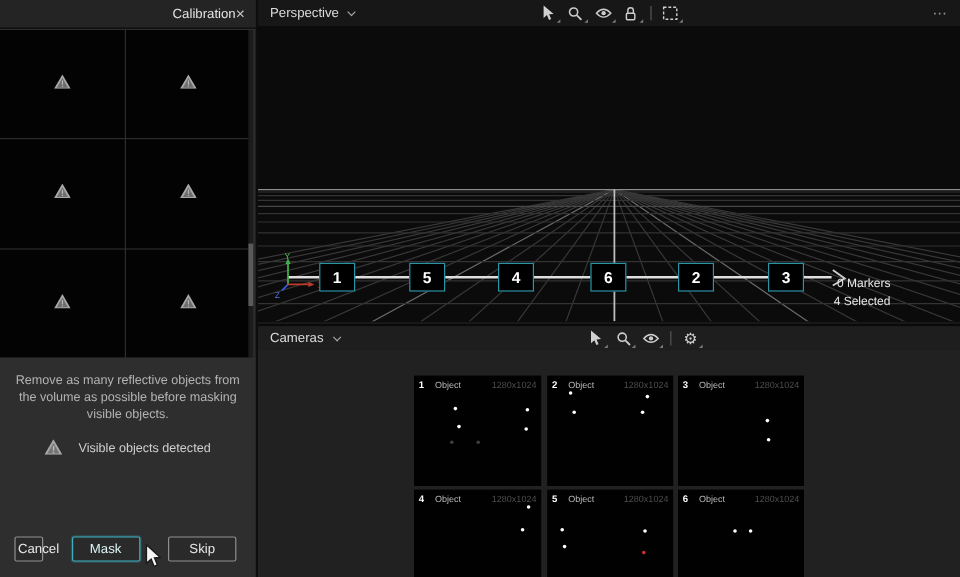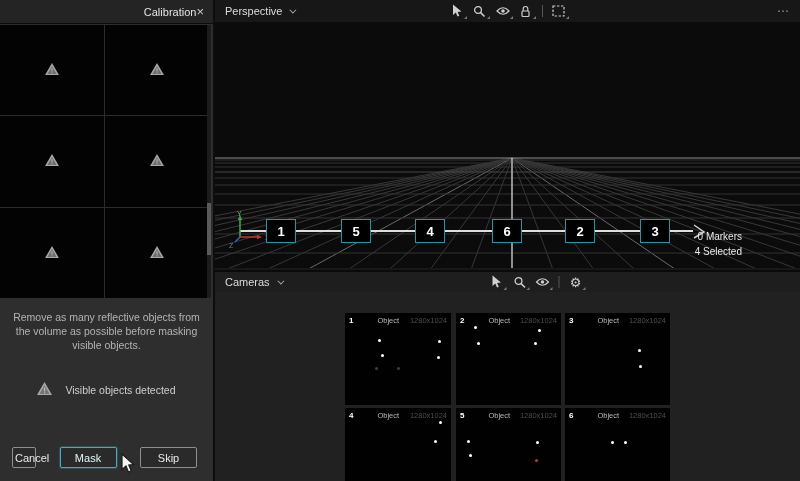--- a/index.html
+++ b/index.html
@@ -10,21 +10,21 @@
   .cal-panel{position:absolute;left:0;top:0;width:215px;height:481px;background:#2e2e2e;border-right:2px solid #0d0d0d}
   .cal-header{height:24px;background:#242424;border-bottom:1px solid #0c0c0c;display:flex;align-items:center;justify-content:flex-end;padding:0 9px;font-size:11px;color:#e3e3e3}
   .cal-close{color:#c9c9c9;font-size:13px;line-height:13px}
   .cal-grid{position:absolute;top:25px;left:0;width:209px;height:273px;background:#2c2c2c;display:grid;grid-template-columns:1fr 1fr;grid-template-rows:1fr 1fr 1fr;gap:1px}
   .cal-cell{background:#030303;display:flex;align-items:center;justify-content:center}
   .cal-scrollbar{position:absolute;top:25px;right:2px;width:4px;height:273px;background:#1c1c1c}
   .cal-scroll-thumb{position:absolute;top:178px;left:0;width:4px;height:52px;background:#5a5a5a}
   .cal-body{position:absolute;top:298px;left:0;width:213px;height:183px;background:#2e2e2e;text-align:center}
   .cal-title{margin-top:26px;font-size:13px;font-weight:bold;color:#f2f2f2}
   .cal-desc{margin:12px 10px 0;font-size:10.5px;line-height:14px;color:#b3b3b3}
-  .warn-row{margin-top:30px;display:flex;align-items:center;justify-content:center;gap:13px;font-size:10.5px;color:#cfcfcf}
+  .warn-row{margin-top:14px;display:flex;align-items:center;justify-content:center;gap:13px;font-size:10.5px;color:#cfcfcf}
   .btn-row{position:absolute;left:12px;right:16px;bottom:13px;display:flex;justify-content:space-between}
   .btn{height:21px;background:#2a2a2a;border:1px solid #8f8f8f;border-radius:2px;color:#e8e8e8;font-size:11px;font-family:"Liberation Sans",sans-serif;padding:0 2px}
   .btn-cancel{width:24px}
   .btn-mask{width:57px;border:1px solid #3cb0c1;color:#dff6f9;box-shadow:0 0 0 1px rgba(60,176,193,.25)}
   .btn-skip{width:57px}
 
   
   .main{position:absolute;left:215px;top:0;width:585px;height:481px}
   .view-header{position:relative;height:22px;display:flex;align-items:center;padding:0 10px;font-size:11px;color:#dcdcdc}
   .persp .view-header{background:#171717}
@@ -45,21 +45,21 @@
   .marker{position:absolute;top:197px;width:30px;height:24px;background:#000;border:1px solid #2c93a5;display:flex;align-items:center;justify-content:center;color:#fff;font-size:13px;font-weight:bold}
   .status{position:absolute;right:58px;top:207px;text-align:right;font-size:10px;line-height:15px;color:#e8e8e8}
   .gizmo{position:absolute;left:12px;top:186px}
 
   
   .cams{position:absolute;top:270px;left:0;width:642px;height:211px;background:#212121;border-top:2px solid #0a0a0a}
   .cam-area{position:absolute;top:20px;left:0;right:0;bottom:0}
   .cam-cell{position:absolute;background:#010101}
   .cam-head{display:flex;align-items:flex-start;padding:3px 4px 0 4px}
   .cam-num{font-size:8px;font-weight:bold;color:#fff}
-  .cam-mode{font-size:7.5px;color:#b9b9b9;margin-left:24px}
+  .cam-mode{font-size:7.5px;color:#b9b9b9;margin-left:9px}
   .cam-res{font-size:7.5px;color:#4e4e4e;margin-left:auto}
   .dot{position:absolute;width:3px;height:3px;border-radius:50%}
 
   .mouse-cursor{position:absolute;left:119px;top:453px;z-index:50}
 </style>
 </head>
 <body>
 
 <aside class="cal-panel">
   <div class="cal-header">

